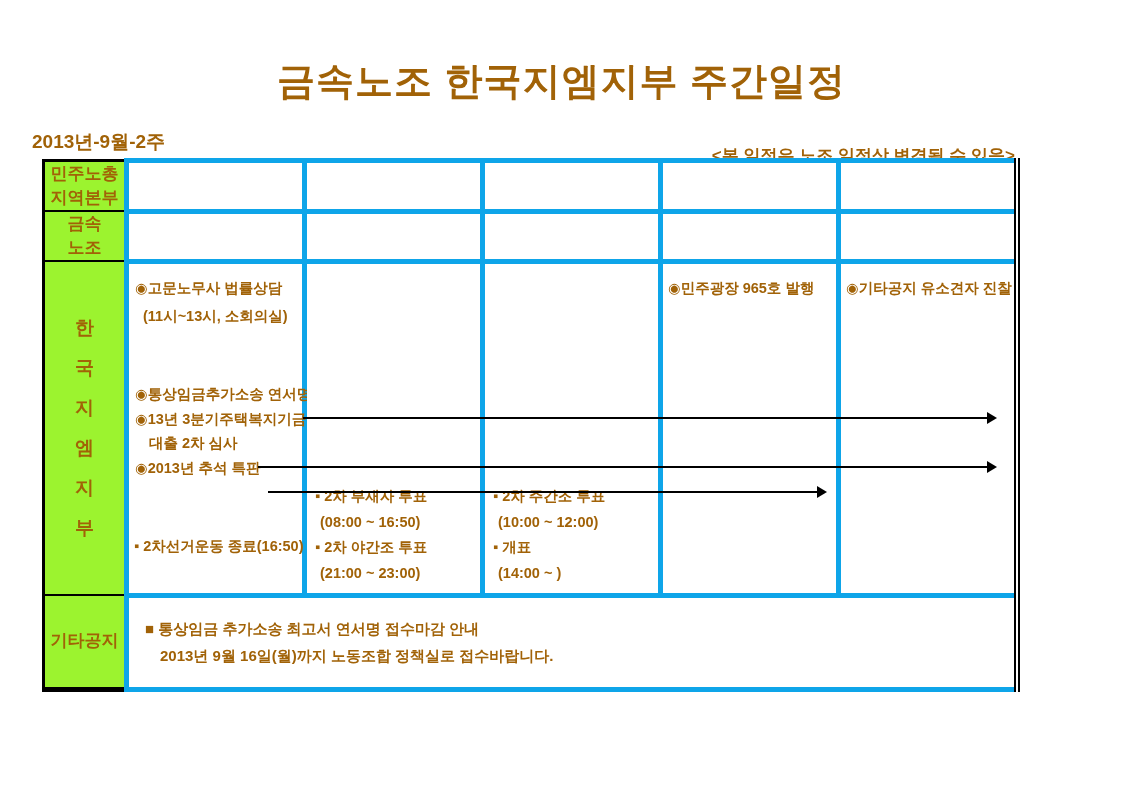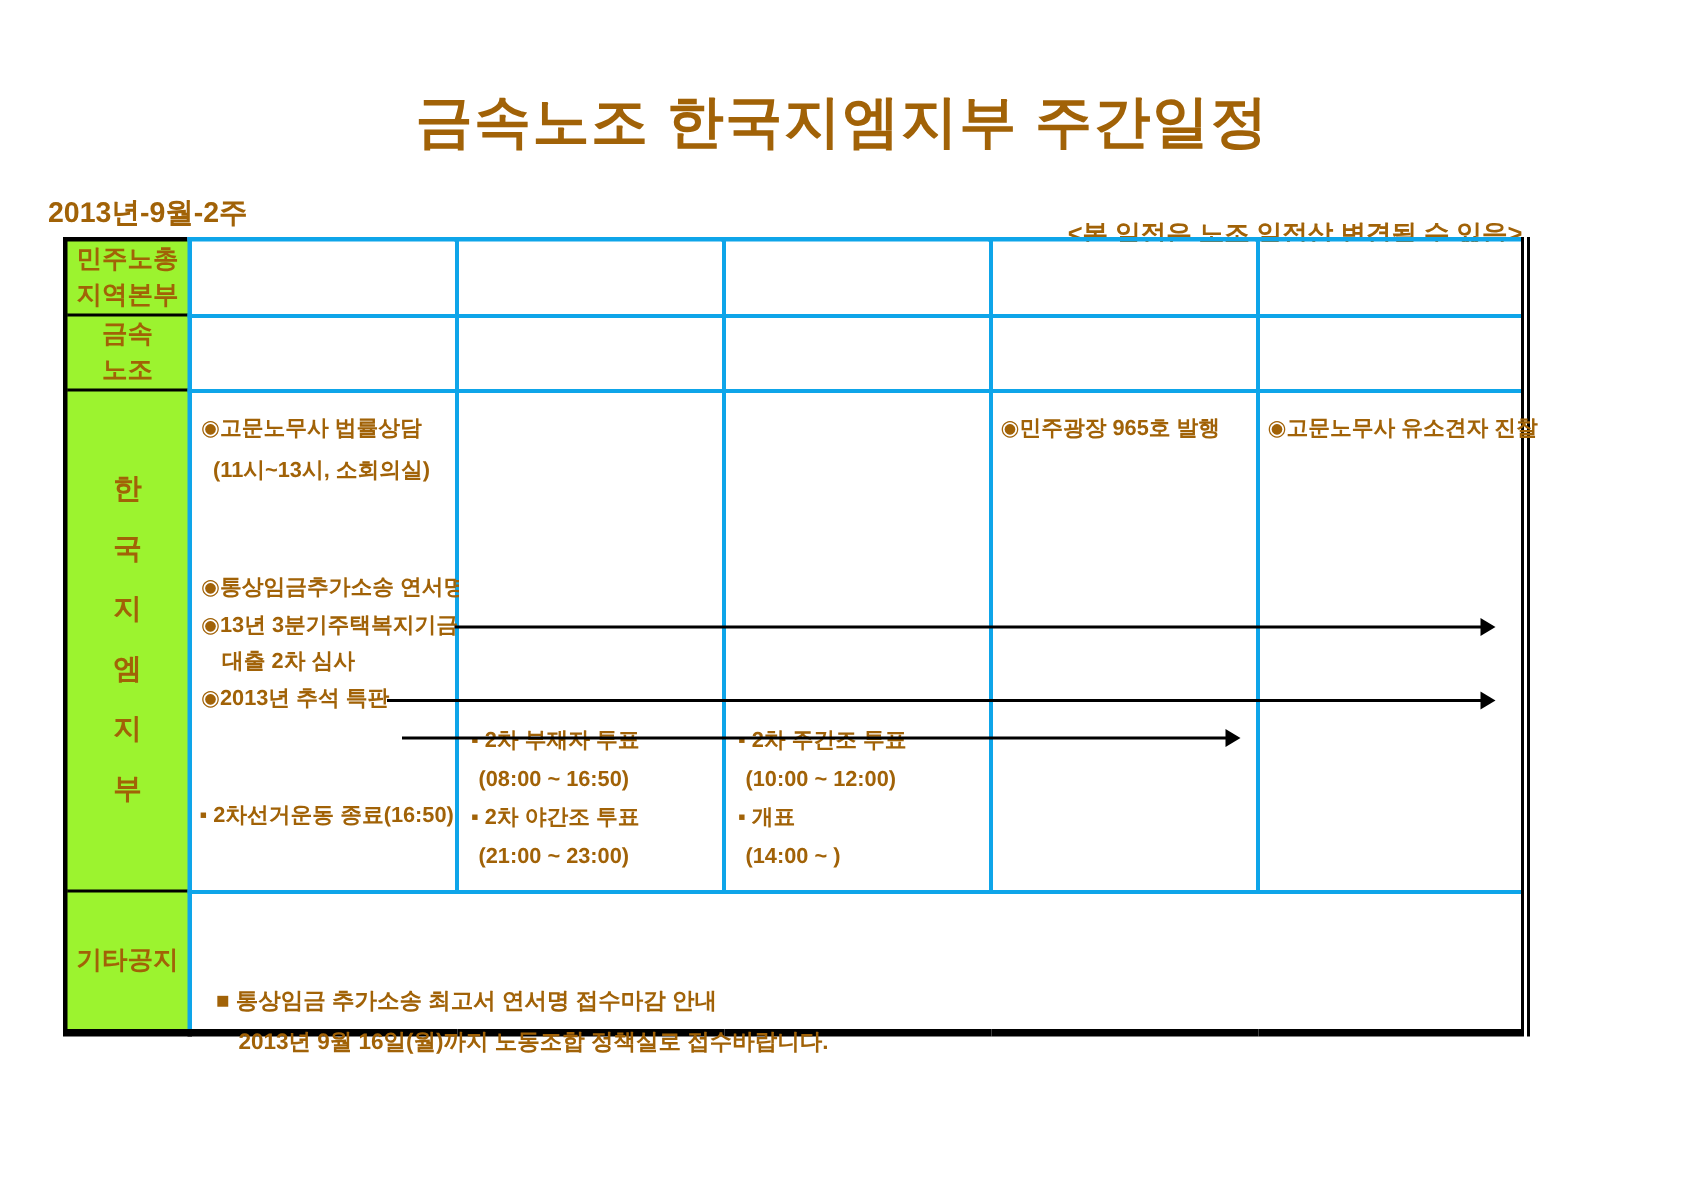--- a/index.html
+++ b/index.html
@@ -27,30 +27,30 @@
   col.c-day { width:178px; }
   th.head-cell {
     background:#9CF32F; border:2px solid #000; height:32px;
     font-size:17px; font-weight:900; text-align:center; vertical-align:middle;
   }
   td.label-cell {
     background:#9CF32F; border:2px solid #000; text-align:center; vertical-align:middle;
     font-size:17px; font-weight:900; line-height:24px;
   }
   td.content-cell {
-    background:#ffffff; border:3px solid #0ea5e9; vertical-align:top; position:relative; padding:0;
+    background:#ffffff; border:5px solid #0ea5e9; vertical-align:top; position:relative; padding:0;
   }
   tr.r-small { height:48px; }
   tr.r-big { height:334px; }
   tr.r-etc { height:94px; }
   .vchar { display:block; font-size:19px; font-weight:900; line-height:40px; }
   .li {
     position:absolute; white-space:nowrap; font-size:14.5px; font-weight:bold; line-height:18px;
   }
-  .etc-line { position:absolute; white-space:nowrap; font-size:15px; font-weight:bold;margin-top:40px; }
+  .etc-line { position:absolute; white-space:nowrap; font-size:15px; font-weight:bold; }
   .arrow { position:absolute; border-top:2px solid #000; z-index:5; }
   .arrow .head {
     position:absolute; right:-9px; top:-7px; width:0; height:0;
     border-left:10px solid #000; border-top:6px solid transparent; border-bottom:6px solid transparent;
   }
 </style>
 </head>
 <body>
 
 <div class="page">
@@ -124,21 +124,21 @@
         <td class="content-cell">
           <div class="li" style="top:223px;left:8px">▪ 2차 주간조 투표</div>
           <div class="li" style="top:249px;left:13px">(10:00 ~ 12:00)</div>
           <div class="li" style="top:274px;left:8px">▪ 개표</div>
           <div class="li" style="top:300px;left:13px">(14:00 ~ )</div>
         </td>
         <td class="content-cell">
           <div class="li" style="top:15px;left:5px">◉민주광장 965호 발행</div>
         </td>
         <td class="content-cell">
-          <div class="li" style="top:15px;left:5px">◉고문노무사 유소견자 진찰</div>
+          <div class="li" style="top:15px;left:5px">◉기타공지 유소견자 진찰</div>
         </td>
       </tr>
 
       <tr class="r-etc">
         <td class="label-cell">기타공지</td>
         <td class="content-cell" colspan="5">
           <div class="etc-line" style="top:22px;left:16px">■ 통상임금 추가소송 최고서 연서명 접수마감 안내</div>
           <div class="etc-line" style="top:49px;left:31px">2013년 9월 16일(월)까지 노동조합 정책실로 접수바랍니다.</div>
         </td>
       </tr>

